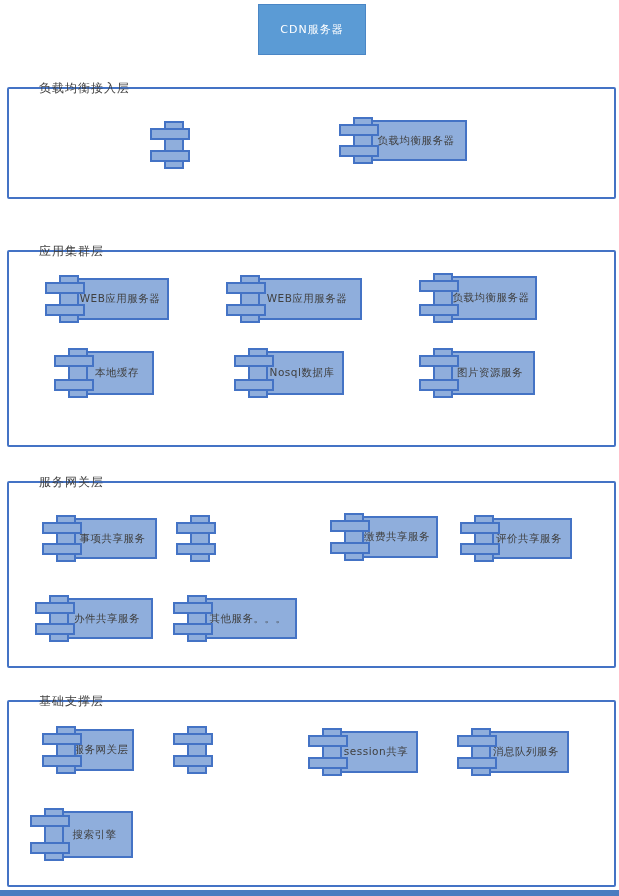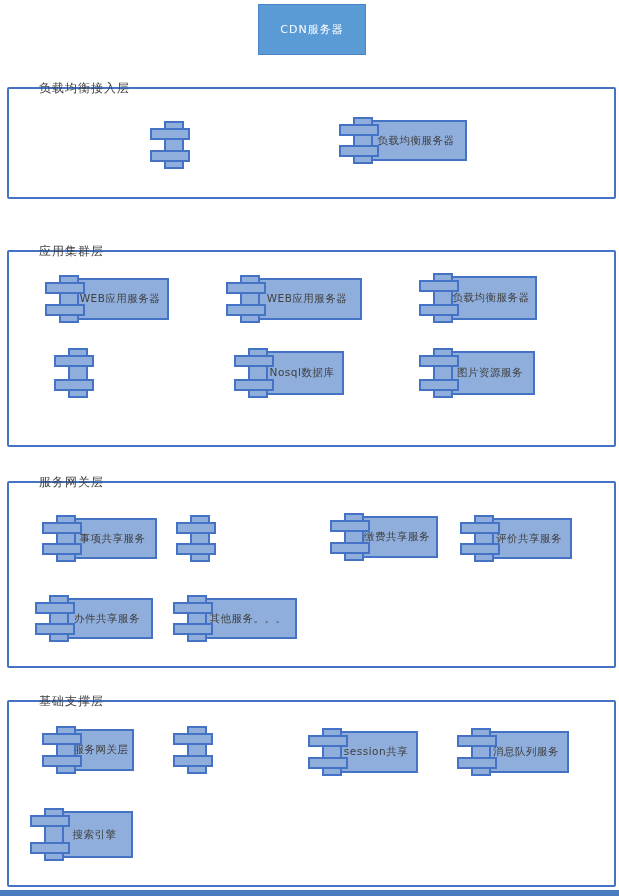--- a/index.html
+++ b/index.html
@@ -98,20 +98,23 @@
 </div>
 <div class="comp" style="left:419px;top:273px;width:118px;height:50px">
   <div class="comp-body">
       <span class="comp-label">负载均衡服务器</span>
     </div>
   <div class="comp-spine"></div>
   <div class="comp-tab t1"></div>
   <div class="comp-tab t2"></div>
 </div>
 <div class="comp" style="left:54px;top:348px;width:100px;height:50px">
+  <div class="comp-body">
+      <span class="comp-label">本地缓存</span>
+    </div>
   <div class="comp-spine"></div>
   <div class="comp-tab t1"></div>
   <div class="comp-tab t2"></div>
 </div>
 <div class="comp" style="left:234px;top:348px;width:110px;height:50px">
   <div class="comp-body">
       <span class="comp-label">Nosql数据库</span>
     </div>
   <div class="comp-spine"></div>
   <div class="comp-tab t1"></div>

